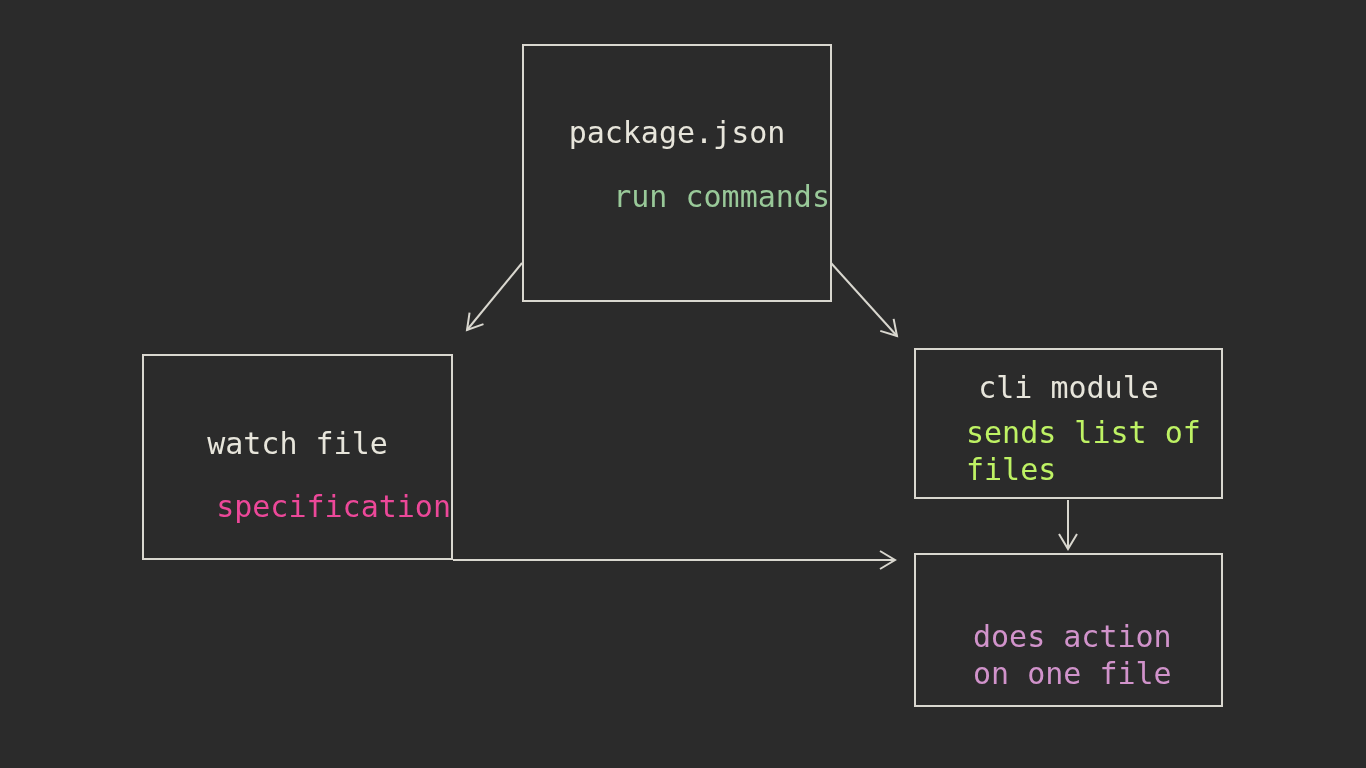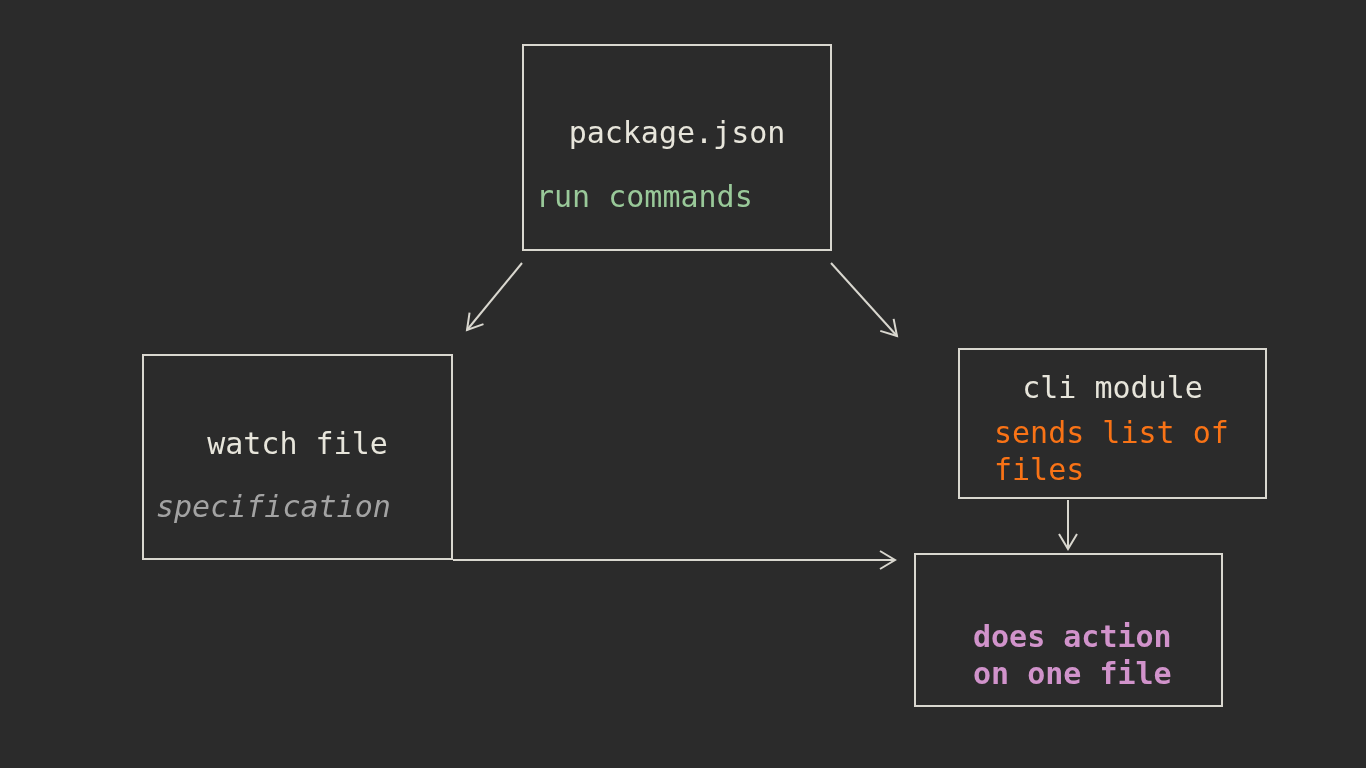--- a/index.html
+++ b/index.html
@@ -37,34 +37,34 @@
     white-space: nowrap;
   }
   .node-desc {
     position: absolute;
     font-size: 30px;
     line-height: 37px;
   }
   .desc-centered {
     left: 0;
     right: 0;
-    text-align: left;
+    text-align: right;
     white-space: nowrap;
     padding-left: 12px;
   }
   
-  #node-package { left: 522px; top: 44px; width: 310px; height: 207px; }
+  #node-package { left: 522px; top: 44px; width: 310px; height: 258px; }
   #node-package .node-title { top: 68px; }
   #node-package .node-desc  { top: 132px; }
   
   #node-watch { left: 142px; top: 354px; width: 311px; height: 206px; }
   #node-watch .node-title { top: 69px; }
   #node-watch .node-desc  { top: 132px; }
   
-  #node-cli { left: 958px; top: 348px; width: 309px; height: 151px; padding-left: 40px; }
+  #node-cli { left: 914px; top: 348px; width: 309px; height: 151px; padding-left: 40px; }
   #node-cli .node-title { top: 19px; }
   #node-cli .node-desc  { top: 64px; left: 34px; right: 8px; text-align: left; }
   
   #node-task { left: 914px; top: 553px; width: 309px; height: 154px; }
   #node-task .node-title { top: 21px; }
   #node-task .node-desc  { top: 63px; left: 57px; right: 8px; text-align: left; }
 </style>
 </head>
 <body>
 
@@ -80,23 +80,23 @@
   <line x1="453" y1="560" x2="895" y2="560" stroke="#d9d7cf" stroke-width="2" marker-end="url(#ah)"></line>
 </svg>
 
 <div id="node-package" class="node">
   <div class="node-title">package.json</div>
   <div class="node-desc desc-centered" style="color: rgb(153, 201, 153);">run commands</div>
 </div>
 
 <div id="node-watch" class="node">
   <div class="node-title">watch file</div>
-  <div class="node-desc desc-centered" style="color: #a3a3a3; font-style: italic;">specification</div>
+  <div class="node-desc desc-centered" style="color: #ec4899;">specification</div>
 </div>
 
 <div id="node-cli" class="node">
   <div class="node-title">cli module</div>
-  <div class="node-desc" style="color: #f97316;">sends list of files</div>
+  <div class="node-desc" style="color: #bef264; margin-left: 16px;">sends list of files</div>
 </div>
 
 <div id="node-task" class="node">
-  <div class="node-desc" style="color: rgb(209, 147, 203); font-weight: bold;">does action on one file</div>
+  <div class="node-desc" style="color: rgb(209, 147, 203);">does action on one file</div>
 </div>
 
 </body></html>

